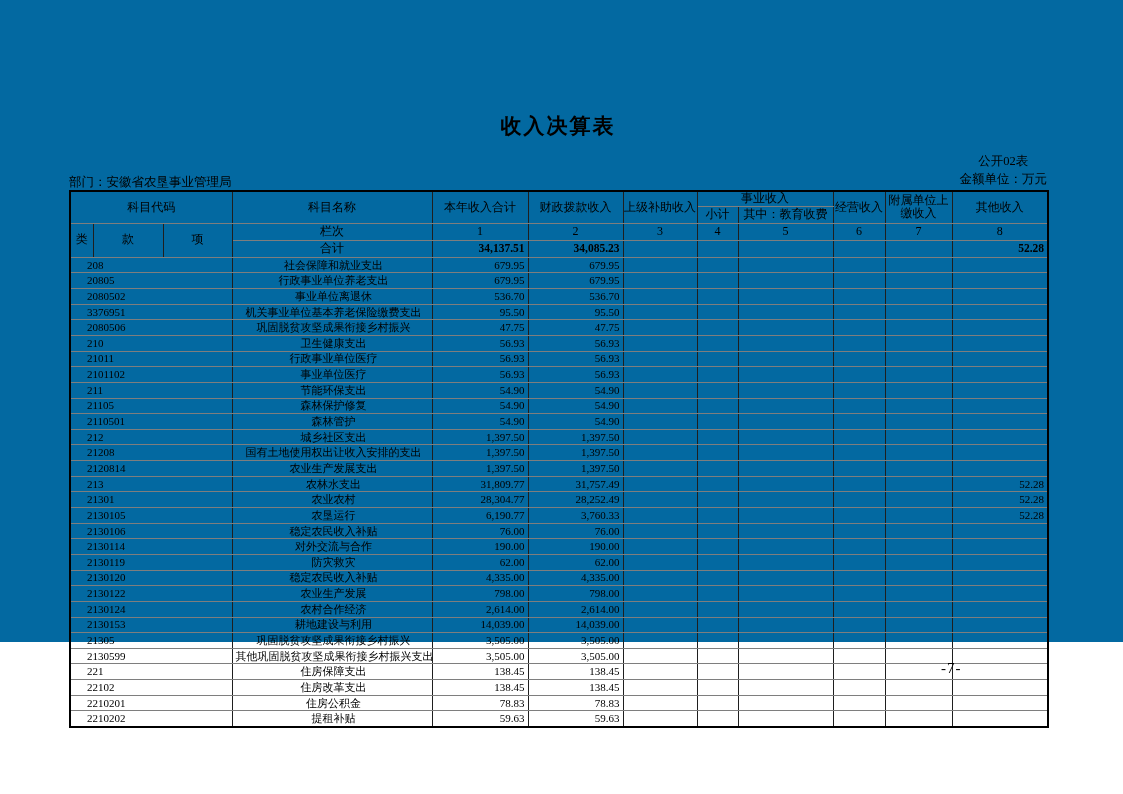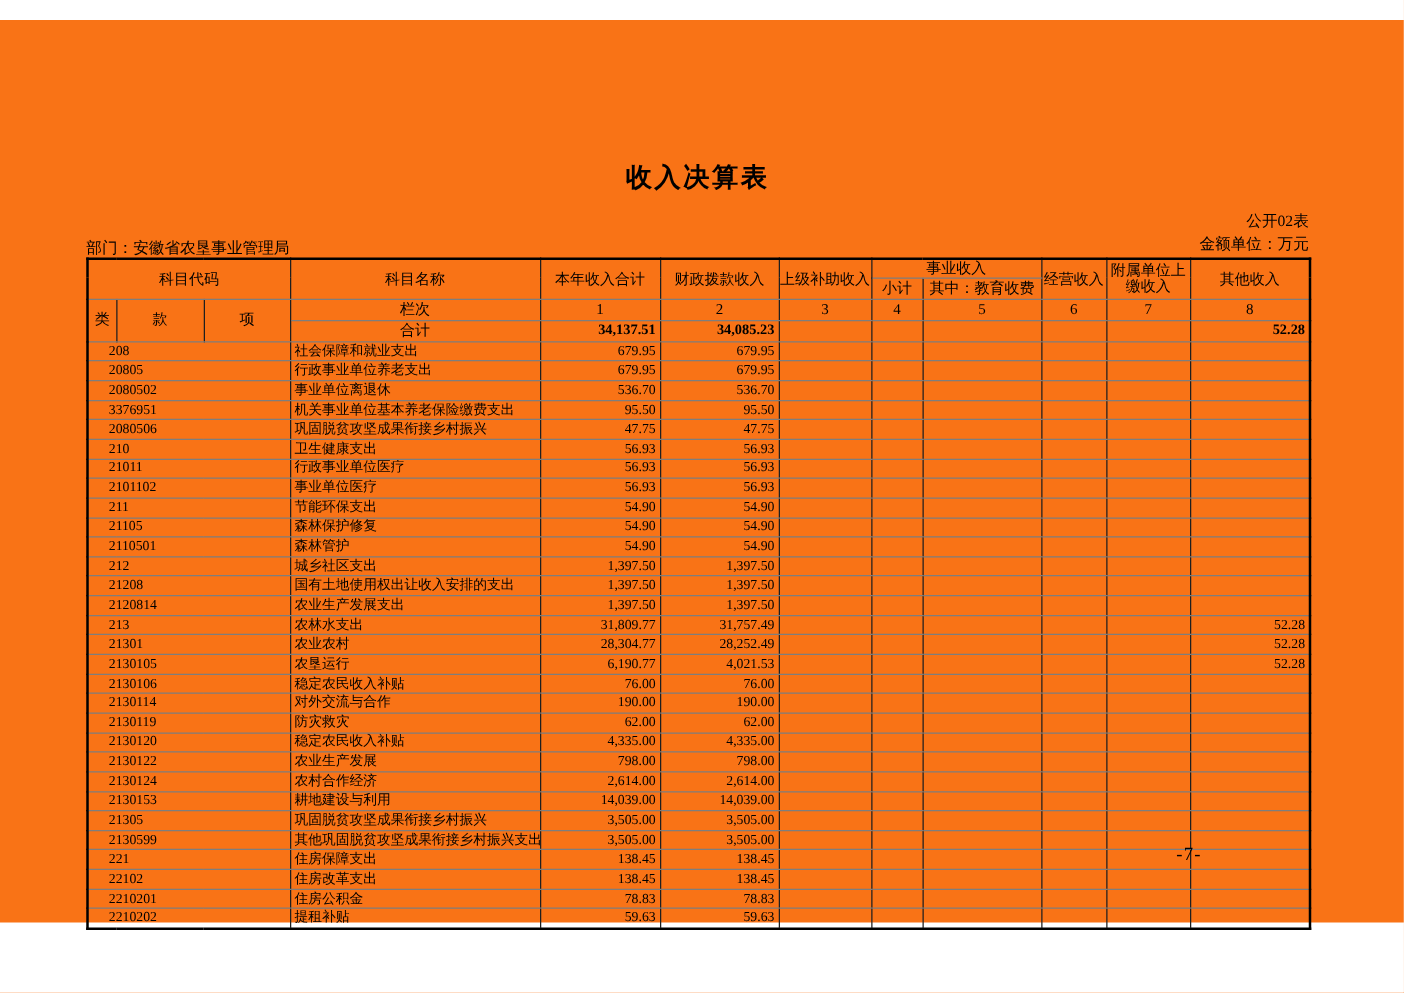--- a/index.html
+++ b/index.html
@@ -1,39 +1,39 @@
 <!DOCTYPE html>
 <html><head>
 <meta charset="utf-8">
 <style>
   * { margin:0; padding:0; box-sizing:border-box; }
   html,body { width:1123px; height:794px; background:#fff; }
   body { font-family:"Liberation Serif","DejaVu Serif",serif; color:#000; position:relative; overflow:hidden; }
-  .page { position:absolute; left:0; top:16px; width:1123px; height:722px; background:#f97316; }
+  .page { position:absolute; left:0; top:0; width:1123px; height:642px; background:#0369a1; }
   .doc-title { position:absolute; left:69px; top:112px; width:978px; text-align:center;
                font-size:21px; font-weight:bold; letter-spacing:2px; }
   .dept-line { position:absolute; left:69px; top:174px; font-size:12.5px; }
-  .top-right { position:absolute; right:76px; top:152px; text-align:right; font-size:12.5px; line-height:1.45; }
+  .top-right { position:absolute; right:76px; top:152px; text-align:center; font-size:12.5px; line-height:1.45; }
   .note-line { position:absolute; left:69px; top:762px; font-size:12.5px; }
   .page-number { position:absolute; left:941px; top:660px; font-size:15px; letter-spacing:1px; }
 
   table.income { position:absolute; left:69px; top:190px; width:978px;
                  border-collapse:collapse; table-layout:fixed; border:2px solid #000; }
   th, td { border-left:1px solid #1f1f1f; border-right:1px solid #1f1f1f;
            border-top:1px solid #7e7e7e; border-bottom:1px solid #7e7e7e;
            font-weight:normal; overflow:hidden; white-space:nowrap;
            vertical-align:middle; text-align:center; line-height:1.15; }
   thead th, thead td { font-size:12px; }
   thead .wrap { white-space:normal; }
   tr.band-a1 { height:15px; }
   tr.band-a2 { height:17px; }
   tr.band-b  { height:17px; }
   tbody td { height:15.65px; font-size:11px; line-height:1; }
   td.code { text-align:left; padding-left:16px; }
-  td.name { text-align:left; padding-left:3px; }
+  td.name { text-align:center; padding-left:3px; }
   td.num  { text-align:right; padding-right:3px; }
   tr.total-row td.num { font-weight:bold; font-size:11.5px; }
 </style>
 </head>
 <body>
 
 <div class="page">
 
   <div class="doc-title">收入决算表</div>
 
@@ -291,21 +291,21 @@
           <td class="num"></td>
           <td class="num"></td>
           <td class="num"></td>
           <td class="num"></td>
           <td class="num">52.28</td>
         </tr>
         <tr>
           <td colspan="3" class="code">2130105</td>
           <td class="name">农垦运行</td>
           <td class="num">6,190.77</td>
-          <td class="num">4,021.53</td>
+          <td class="num">3,760.33</td>
           <td class="num"></td>
           <td class="num"></td>
           <td class="num"></td>
           <td class="num"></td>
           <td class="num"></td>
           <td class="num">52.28</td>
         </tr>
         <tr>
           <td colspan="3" class="code">2130106</td>
           <td class="name">稳定农民收入补贴</td>

